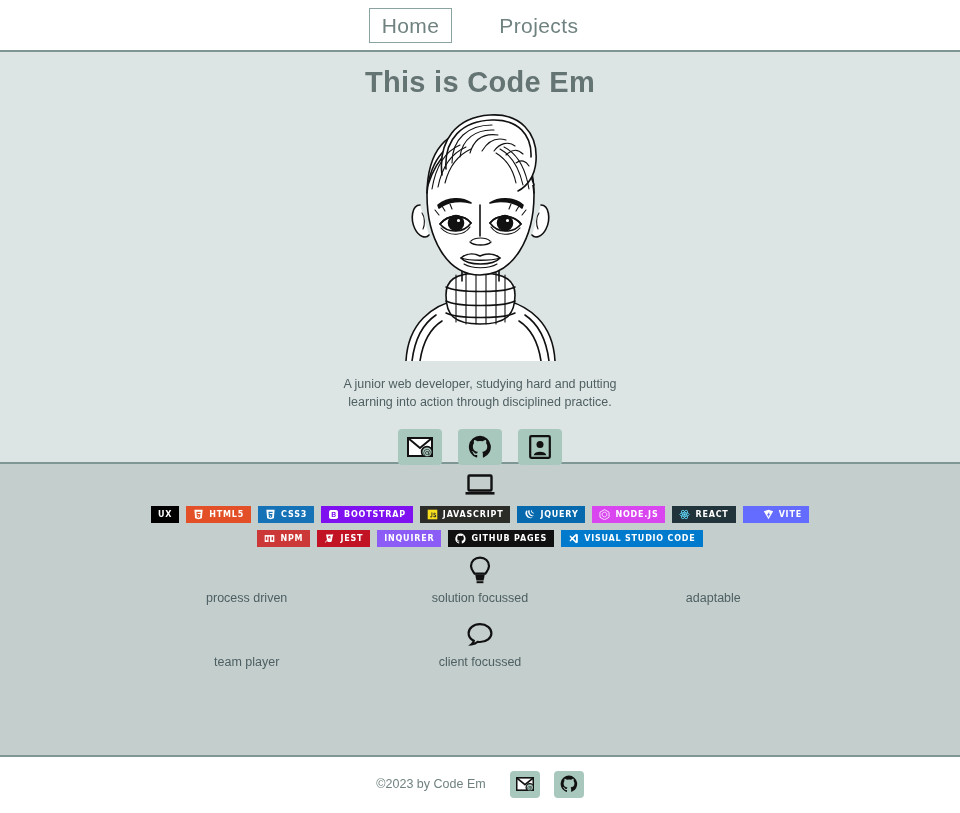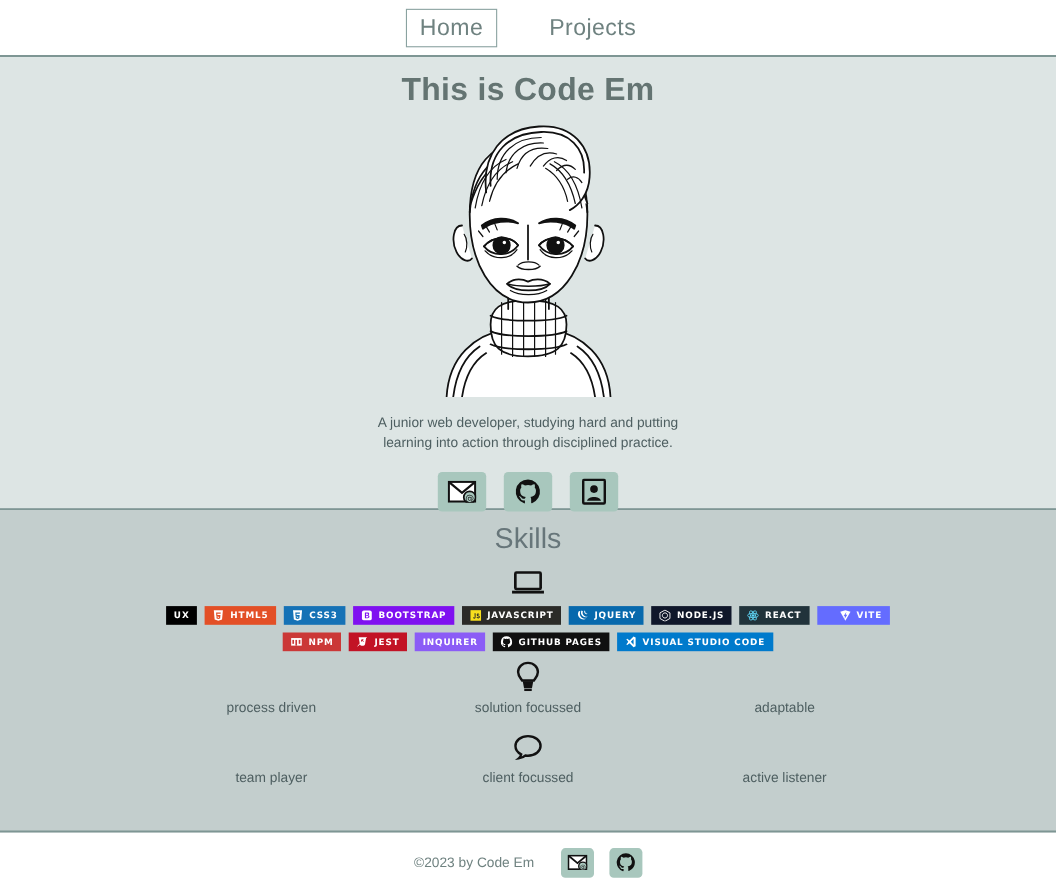--- a/index.html
+++ b/index.html
@@ -210,21 +210,20 @@
       <svg width="22" height="24" viewBox="0 0 22 24">
         <rect x="1.2" y="1.2" width="19.6" height="21.6" rx="1" fill="none" stroke="#111" stroke-width="2.2"></rect>
         <circle cx="11" cy="9.6" r="3.5" fill="#111"></circle>
         <path d="M4.6 20.2 C5.6 15.6 16.4 15.6 17.4 20.2 Z" fill="#111"></path>
       </svg>
     </button>
   </div>
 </section>
 
 <section class="skills">
-  <h2 class="skills-title">Skills</h2>
 
   <svg class="laptop-icon" width="30" height="22" viewBox="0 0 30 22">
     <rect x="3.5" y="1.5" width="23" height="15" rx="1" fill="none" stroke="#111" stroke-width="2.4"></rect>
     <rect x="0.5" y="18" width="29" height="2.6" fill="#111"></rect>
   </svg>
 
   <div class="badge-row">
       <span class="badge" style="background: rgb(0, 0, 0); color: rgb(255, 255, 255);">
         <span>UX</span>
       </span>
@@ -265,21 +264,21 @@
         <span>JAVASCRIPT</span>
       </span>
       <span class="badge" style="background: rgb(7, 105, 173); color: rgb(255, 255, 255);">
         <span class="bico">
           <svg viewBox="0 0 16 16" width="11" height="11">
             <path d="M3.4 2.2C1.2 5 1.7 8.8 4.2 11.2c2.6 2.5 6.3 2.8 9 .9-2.3.7-4.9.1-6.7-1.7C4.5 8.4 4 5 5.2 2.4Zm3.4-.7C5.3 3.7 5.9 6.8 8 8.8c2.1 2 5.1 2.3 7.1.8-1.8.4-3.8-.1-5.2-1.5C8.2 6.5 7.8 4.2 8.6 2.4Zm4 .1c-.9 1.2-.6 2.8.6 3.9s2.8 1.2 3.8.4c-1 .1-2-.2-2.8-1-.8-.8-1.1-1.9-.8-2.8Z" fill="#fff"></path>
           </svg>
         </span>
         <span>JQUERY</span>
       </span>
-      <span class="badge" style="background: #0f172a; color: rgb(255, 255, 255);">
+      <span class="badge" style="background: #d946ef; color: rgb(255, 255, 255);">
         <span class="bico">
           <svg viewBox="0 0 16 16" width="11" height="11">
             <path d="M8 .9 14.6 4.6v7.4L8 15.7 1.4 12V4.6Z" fill="none" stroke="#fff" stroke-width="1.2"></path>
             <path d="M8 4.6c1.9 0 3.4 1.5 3.4 3.4S9.9 11.4 8 11.4 4.6 9.9 4.6 8 6.1 4.6 8 4.6Z" fill="none" stroke="#fff" stroke-width="1.2"></path>
           </svg>
         </span>
         <span>NODE.JS</span>
       </span>
       <span class="badge" style="background: rgb(33, 51, 59); color: rgb(255, 255, 255);">
         <span class="bico">
@@ -365,21 +364,20 @@
     <div class="soft-icon-cell"></div>
     <div class="soft-icon-cell">
       <svg width="26" height="24" viewBox="0 0 26 24">
         <path d="M13 2.2 C6.4 2.2 1.6 6.3 1.6 11.2 C1.6 14.4 3.6 17.2 6.8 18.8 C6.5 20.4 5.6 21.6 4.6 22.4 C7 22.2 9.3 21.2 10.8 19.8 C11.5 19.9 12.2 20 13 20 C19.6 20 24.4 15.9 24.4 11.2 C24.4 6.3 19.6 2.2 13 2.2Z" fill="none" stroke="#111" stroke-width="2.2"></path>
       </svg>
     </div>
     <div class="soft-icon-cell"></div>
 
     <div class="soft-label">team player</div>
     <div class="soft-label">client focussed</div>
-    <div class="soft-label">active listener</div>
   </div>
 </section>
 
 <footer class="footer">
   <div class="copyright">©2023 by Code Em</div>
   <button class="foot-btn">
     <svg width="18" height="14" viewBox="0 0 26 20">
       <rect x="1" y="1" width="24" height="18" fill="#fff" stroke="#111" stroke-width="2.4"></rect>
       <path d="M1 1 L13 11 L25 1" fill="none" stroke="#111" stroke-width="2.4"></path>
       <circle cx="20" cy="15" r="5.4" fill="#a8c7bd" stroke="#111" stroke-width="1.8"></circle>

